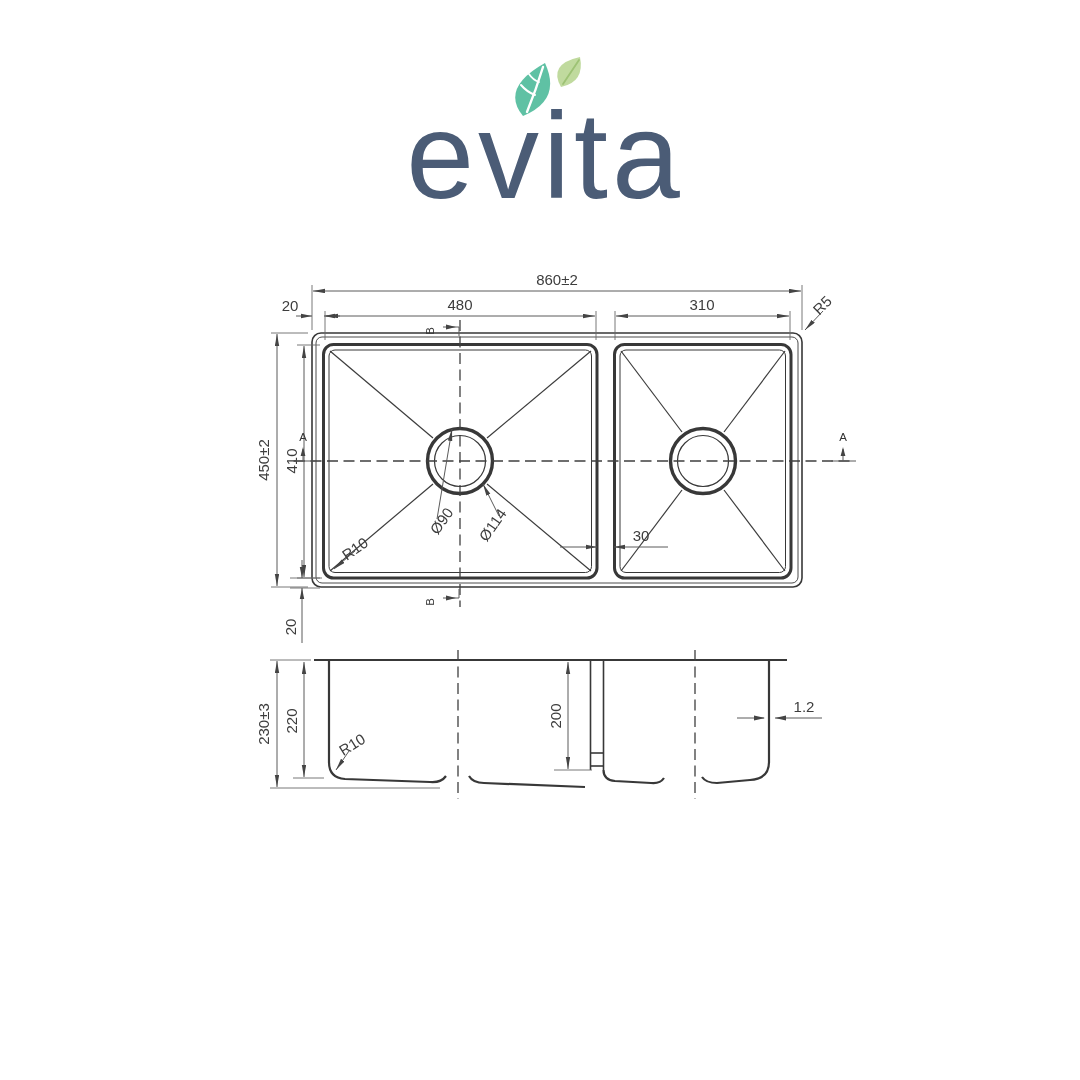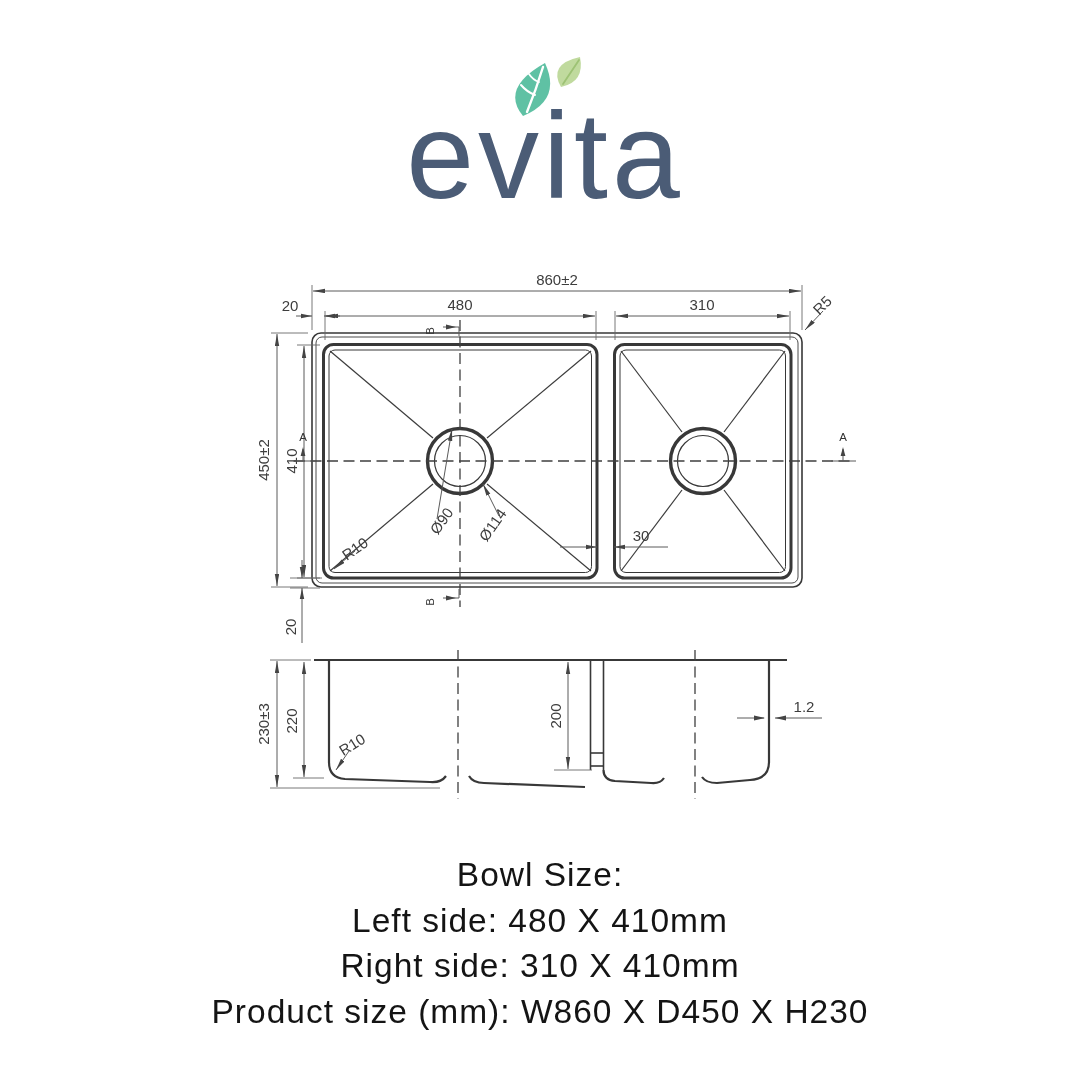--- a/index.html
+++ b/index.html
@@ -229,19 +229,13 @@
     <g>
       <line class="dim" x1="737" y1="718" x2="764" y2="718"></line>
       <polygon class="ah" points="765,718 754,715.6 754,720.4"></polygon>
       <line class="dim" x1="775" y1="718" x2="822" y2="718"></line>
       <polygon class="ah" points="775,718 786,715.6 786,720.4"></polygon>
       <text class="dt" x="804" y="712" text-anchor="middle">1.2</text>
     </g>
   </g>
 </svg>
 
-<div class="specs">
-  <div>Bowl Size:</div>
-  <div>Left side: 480 X 410mm</div>
-  <div>Right side: 310 X 410mm</div>
-  <div>Product size (mm): W860 X D450 X H230</div>
 </div>
-</div>
 
 </body></html>

